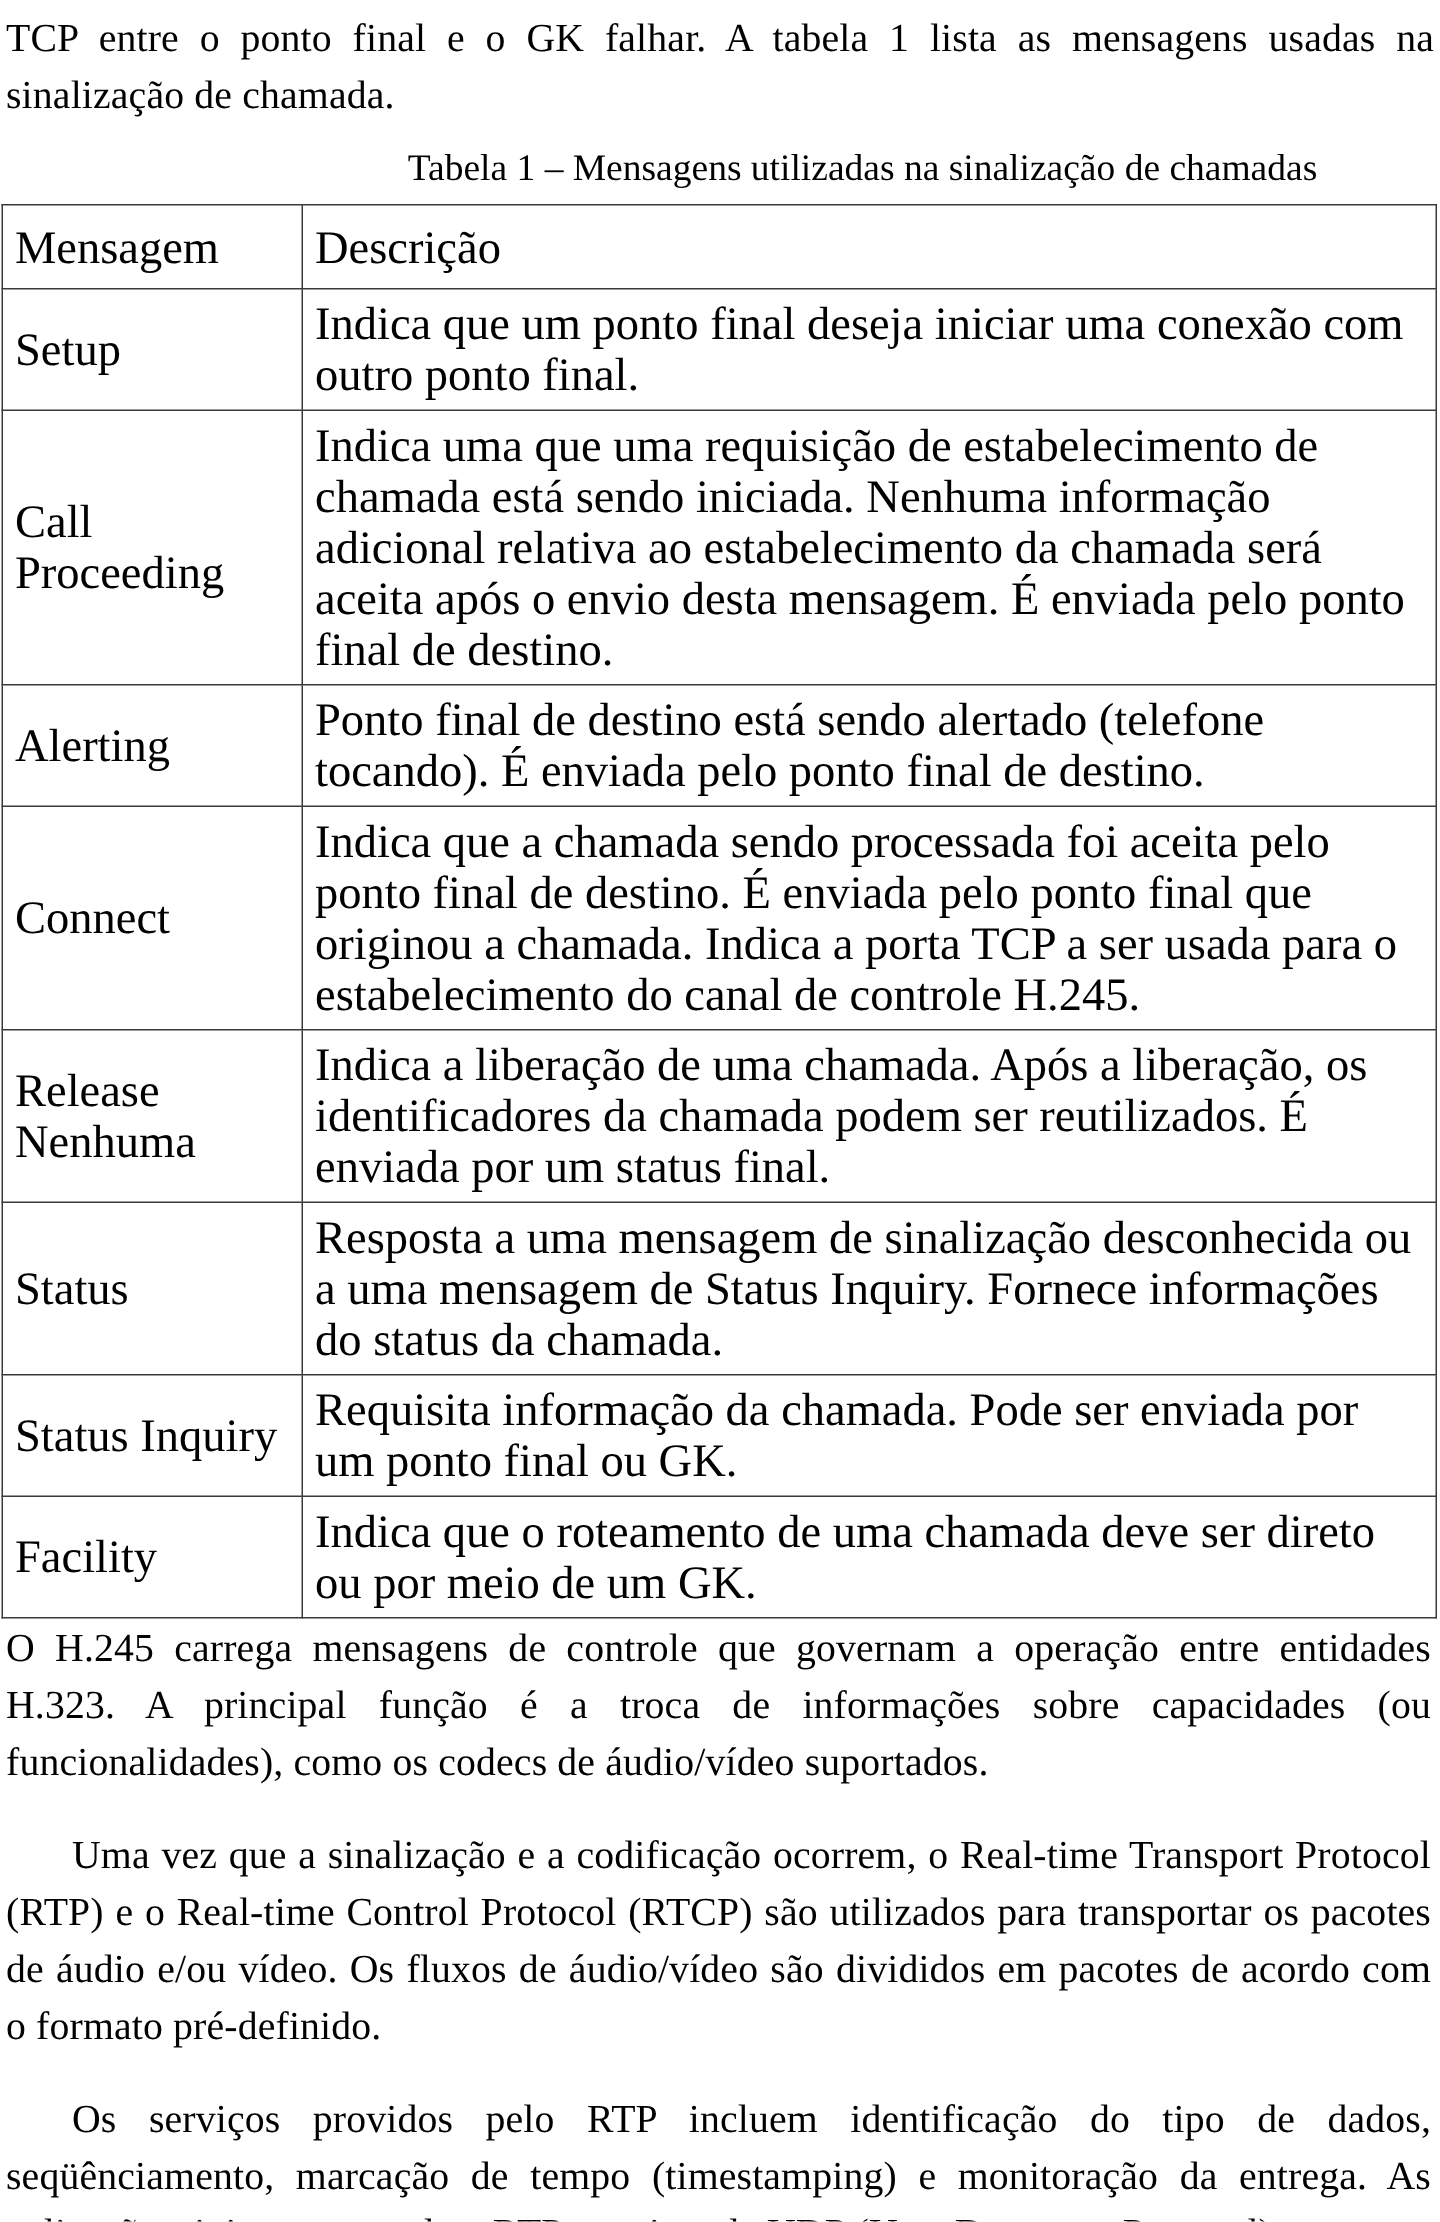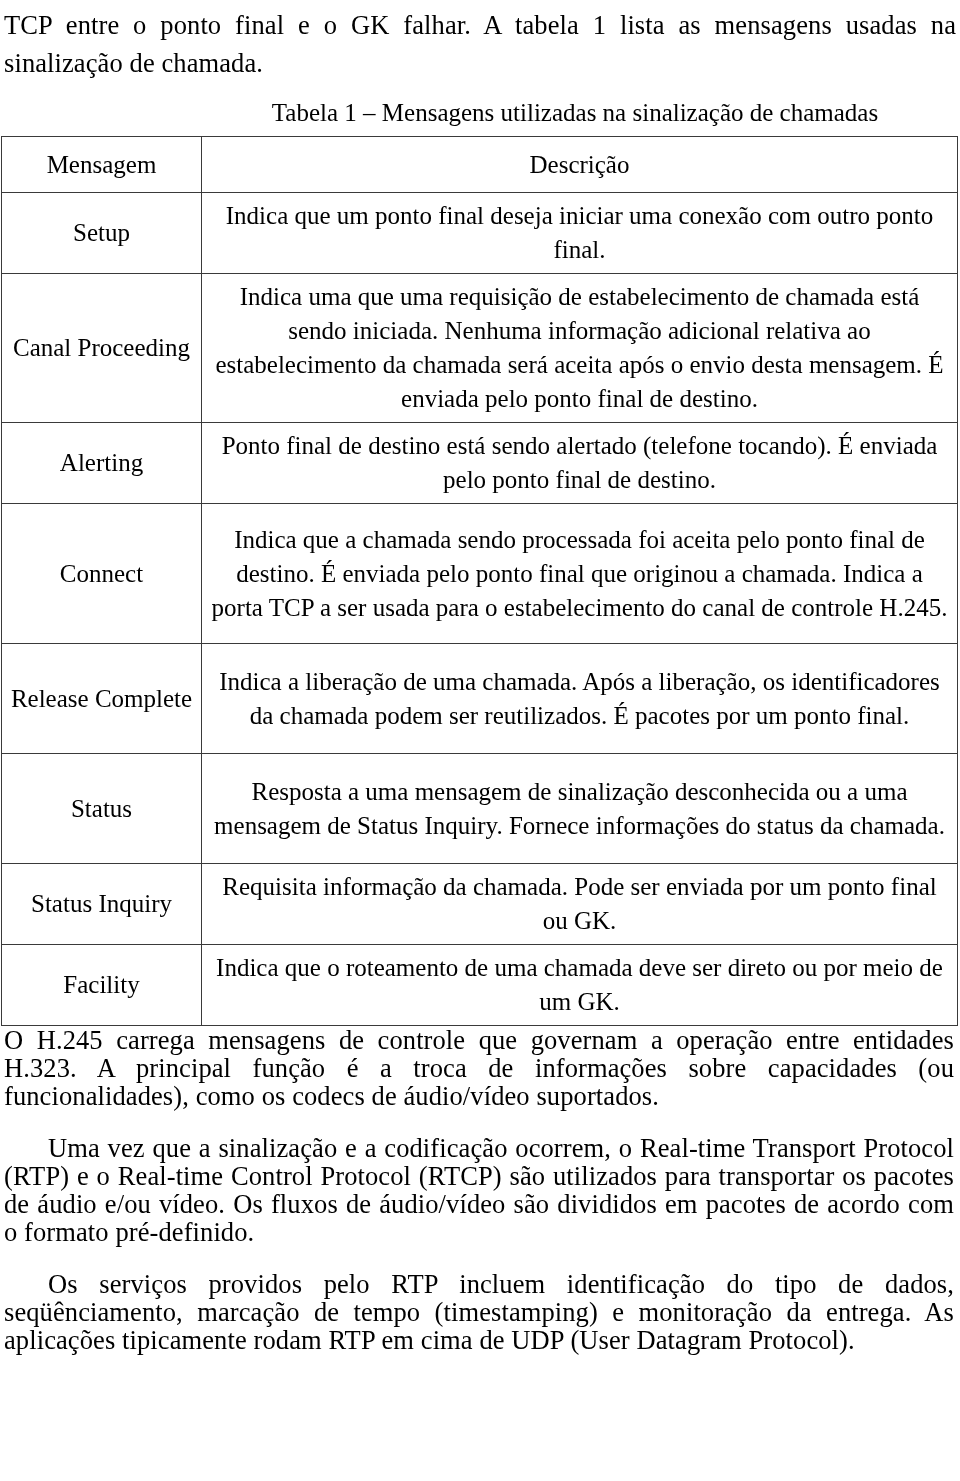--- a/index.html
+++ b/index.html
@@ -52,23 +52,23 @@
     margin: 0 0 0 1px;
     table-layout: fixed;
   }
   table.msg-table col.c1 { width: 200px; }
   table.msg-table col.c2 { width: 756px; }
 
   table.msg-table td,
   table.msg-table th {
     border: 1.6px solid #3a3a3a;
     vertical-align: middle;
-    text-align: center;
+    text-align: left;
     font-weight: normal;
-    font-size: 25px;
+    font-size: 31px;
     line-height: 34px;
     padding: 6px 8px;
     box-sizing: border-box;
   }
   table.msg-table th {
     height: 56px;
     padding: 2px 8px;
   }
   td.msg-cell {
     font-size: 25px;
@@ -93,21 +93,21 @@
     letter-spacing: 0.1px;
   }
   .section-heading .num {
     display: inline-block;
     min-width: 74px;
   }
 
   
   .body-para {
     font-size: 26.5px;
-    line-height: 28px;
+    line-height: 38px;
     text-align: justify;
     text-align-last: left;
     margin: 14px 0 0 0;
     padding: 0 6px 0 4px;
     letter-spacing: 0.1px;
   }
   .body-para.indent {
     text-indent: 44px;
     margin-top: 24px;
   }
@@ -137,34 +137,34 @@
         <th>Mensagem</th>
         <th>Descrição</th>
       </tr>
     </thead>
     <tbody>
       <tr class="row-h-2b">
         <td class="msg-cell">Setup</td>
         <td class="desc-cell">Indica que um ponto final deseja iniciar uma conexão com outro ponto final.</td>
       </tr>
       <tr class="row-h-4">
-        <td class="msg-cell">Canal Proceeding</td>
+        <td class="msg-cell">Call Proceeding</td>
         <td class="desc-cell">Indica uma que uma requisição de estabelecimento de chamada está sendo iniciada. Nenhuma informação adicional relativa ao estabelecimento da chamada será aceita após o envio desta mensagem. É enviada pelo ponto final de destino.</td>
       </tr>
       <tr class="row-h-2b">
         <td class="msg-cell">Alerting</td>
         <td class="desc-cell">Ponto final de destino está sendo alertado (telefone tocando). É enviada pelo ponto final de destino.</td>
       </tr>
       <tr class="row-h-4">
         <td class="msg-cell">Connect</td>
         <td class="desc-cell">Indica que a chamada sendo processada foi aceita pelo ponto final de destino. É enviada pelo ponto final que originou a chamada. Indica a porta TCP a ser usada para o estabelecimento do canal de controle H.245.</td>
       </tr>
       <tr class="row-h-3">
-        <td class="msg-cell">Release Complete</td>
-        <td class="desc-cell">Indica a liberação de uma chamada. Após a liberação, os identificadores da chamada podem ser reutilizados. É pacotes por um ponto final.</td>
+        <td class="msg-cell">Release Nenhuma</td>
+        <td class="desc-cell">Indica a liberação de uma chamada. Após a liberação, os identificadores da chamada podem ser reutilizados. É enviada por um status final.</td>
       </tr>
       <tr class="row-h-3">
         <td class="msg-cell">Status</td>
         <td class="desc-cell">Resposta a uma mensagem de sinalização desconhecida ou a uma mensagem de Status Inquiry. Fornece informações do status da chamada.</td>
       </tr>
       <tr class="row-h-2b">
         <td class="msg-cell">Status Inquiry</td>
         <td class="desc-cell">Requisita informação da chamada. Pode ser enviada por um ponto final ou GK.</td>
       </tr>
       <tr class="row-h-2b">

